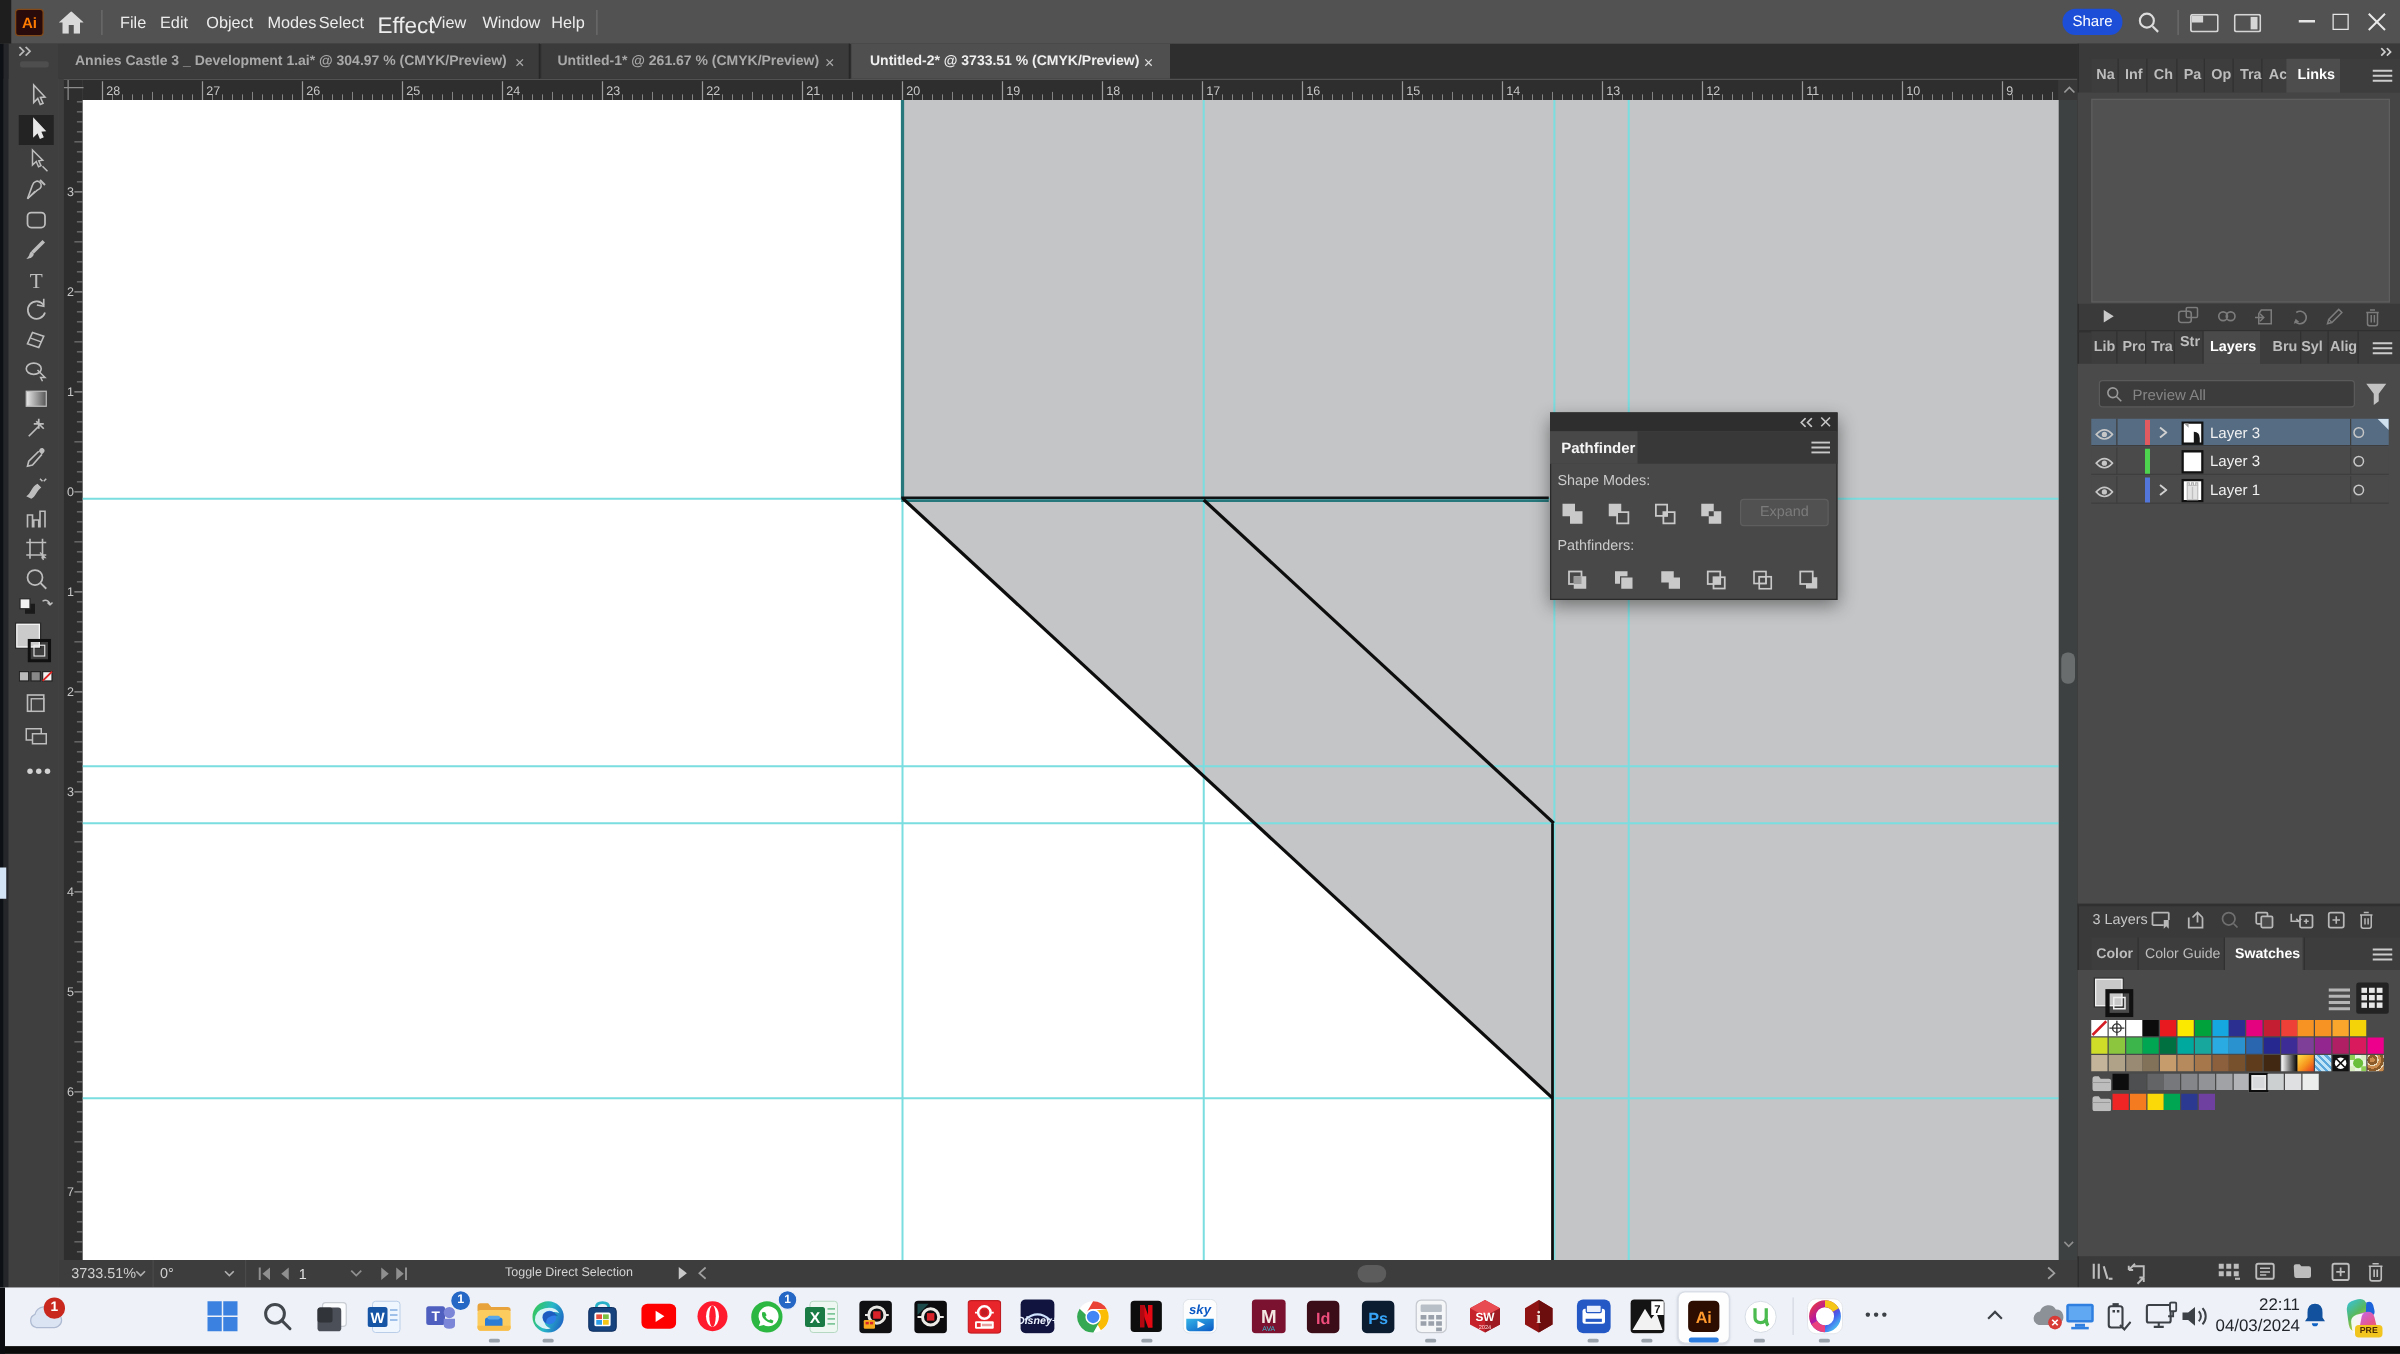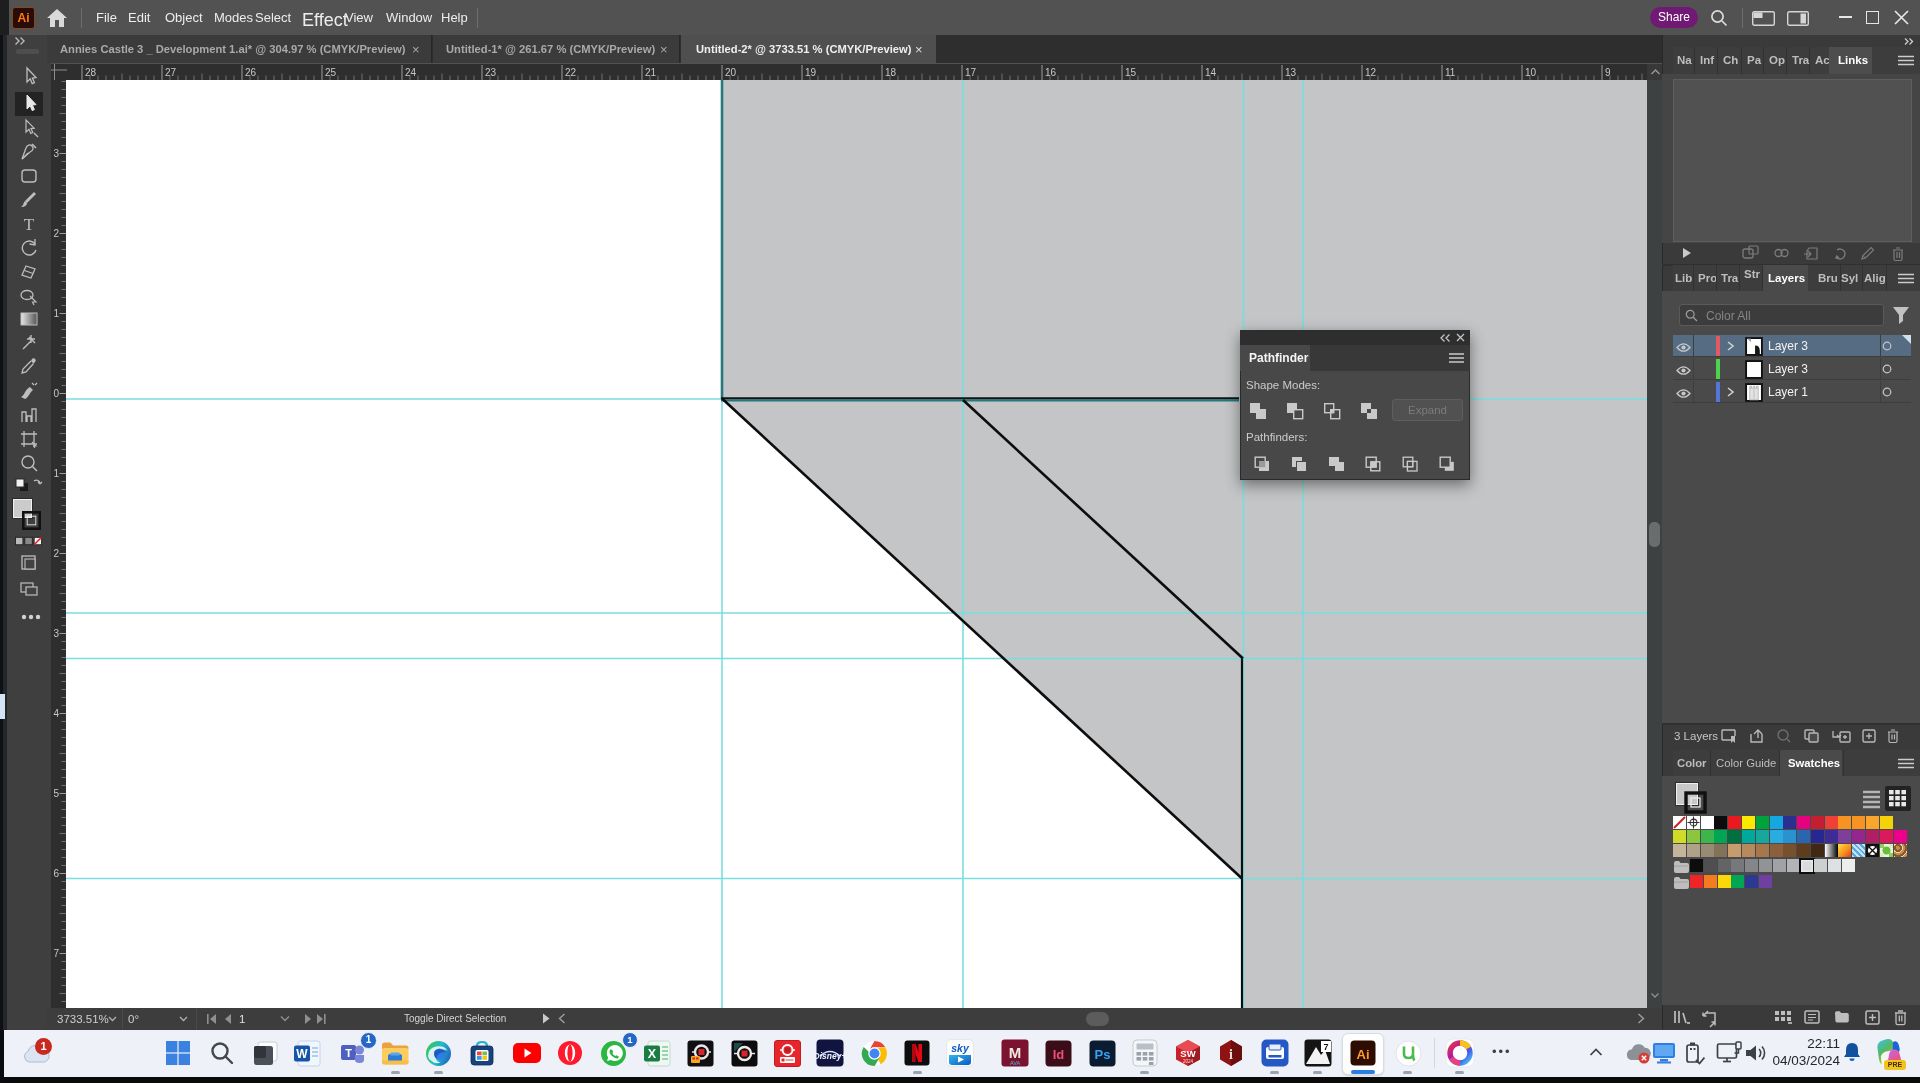--- a/index.html
+++ b/index.html
@@ -16,21 +16,21 @@
 <div class="abs" style="left:96px;top:9.5px;white-space:nowrap;font-size:13px;color:#ededed">File</div>
 <div class="abs" style="left:128px;top:9.5px;white-space:nowrap;font-size:13px;color:#ededed">Edit</div>
 <div class="abs" style="left:165px;top:9.5px;white-space:nowrap;font-size:13px;color:#ededed">Object</div>
 <div class="abs" style="left:214px;top:9.5px;white-space:nowrap;font-size:13px;color:#ededed">Modes</div>
 <div class="abs" style="left:255px;top:9.5px;white-space:nowrap;font-size:13px;color:#ededed">Select</div>
 <div class="abs" style="left:302px;top:9.5px;white-space:nowrap;font-size:18px;color:#ededed">Effect</div>
 <div class="abs" style="left:345px;top:9.5px;white-space:nowrap;font-size:13px;color:#ededed">View</div>
 <div class="abs" style="left:386px;top:9.5px;white-space:nowrap;font-size:13px;color:#ededed">Window</div>
 <div class="abs" style="left:441px;top:9.5px;white-space:nowrap;font-size:13px;color:#ededed">Help</div>
 <div class="abs" style="left:477px;top:8px;width:1px;height:20px;background:#6e6e6e"></div>
-<div class="abs" style="left:1650px;top:7px;width:48px;height:21px;background:#701a75;border-radius:11px;color:#fff;font-size:12px;text-align:center;line-height:21px">Share</div>
+<div class="abs" style="left:1650px;top:7px;width:48px;height:21px;background:#1d4ed8;border-radius:11px;color:#fff;font-size:12px;text-align:center;line-height:21px">Share</div>
 <svg class="abs" style="left:1710px;top:9px" width="18" height="18" viewBox="0 0 18 18">
 <circle cx="7.5" cy="7.5" r="5.6" fill="none" stroke="#dcdcdc" stroke-width="1.7"></circle>
 <line x1="12" y1="12" x2="16.5" y2="16.5" stroke="#dcdcdc" stroke-width="1.7"></line>
   </svg>
 <div class="abs" style="left:1742px;top:8px;width:1px;height:20px;background:#6e6e6e"></div>
 <svg class="abs" style="left:1752px;top:11px" width="23" height="15" viewBox="0 0 23 15">
 <rect x="0.7" y="0.7" width="21.6" height="13.6" rx="1.5" fill="none" stroke="#d5d5d5" stroke-width="1.4"></rect>
 <rect x="1.5" y="1.5" width="9" height="5.5" fill="#d5d5d5"></rect>
   </svg>
 <svg class="abs" style="left:1787px;top:11px" width="22" height="15" viewBox="0 0 22 15">
@@ -634,21 +634,21 @@
 <div class="abs" style="left:1864px;top:272px;white-space:nowrap;font-size:11.5px;font-weight:700;color:#bdbdbd">Alig</div>
 <svg class="abs" style="left:1898px;top:273px" width="16" height="11" viewBox="0 0 16 11">
     <path d="M0 1.5 h16 M0 5.5 h16 M0 9.5 h16" stroke="#cccccc" stroke-width="1.6"></path>
   </svg>
 <div class="abs" style="left:1662px;top:291px;width:258px;height:432px;background:#4a4a4a"></div>
 <div class="abs" style="left:1679px;top:304px;width:205px;height:22px;background:#3c3c3c;border:1px solid #5a5a5a;border-radius:3px"></div>
 <svg class="abs" style="left:1685px;top:309px" width="13" height="13" viewBox="0 0 13 13">
     <circle cx="5.2" cy="5.2" r="3.9" fill="none" stroke="#9a9a9a" stroke-width="1.3"></circle>
     <line x1="8.2" y1="8.2" x2="12" y2="12" stroke="#9a9a9a" stroke-width="1.3"></line>
   </svg>
-<div class="abs" style="left:1706px;top:309px;white-space:nowrap;font-size:12px;color:#858585">Color All</div>
+<div class="abs" style="left:1706px;top:309px;white-space:nowrap;font-size:12px;color:#858585">Preview All</div>
 <svg class="abs" style="left:1892px;top:306px" width="18" height="19" viewBox="0 0 18 19">
     <path d="M1 1 L17 1 L11 9 L11 15 L7 18 L7 9 Z" fill="#c2c2c2"></path>
   </svg>
 <div class="abs" style="left:1673px;top:334.5px;width:238px;height:22.5px;background:#556c83;border-bottom:1px solid #3e3e3e"></div>
 <svg class="abs" style="left:1676px;top:341.5px" width="15" height="11" viewBox="0 0 15 11">
     <path d="M1 5.5 Q7.5 -1.8 14 5.5 Q7.5 12.8 1 5.5 Z" fill="none" stroke="#c6c6c6" stroke-width="1.3"></path>
     <circle cx="7.5" cy="5.5" r="2.1" fill="#c6c6c6"></circle>
   </svg>
 <div class="abs" style="left:1693px;top:334.5px;width:1px;height:22.5px;background:#3e3e3e"></div>
 <div class="abs" style="left:1716px;top:336.0px;width:4px;height:19.5px;background:#e05a5f"></div>

